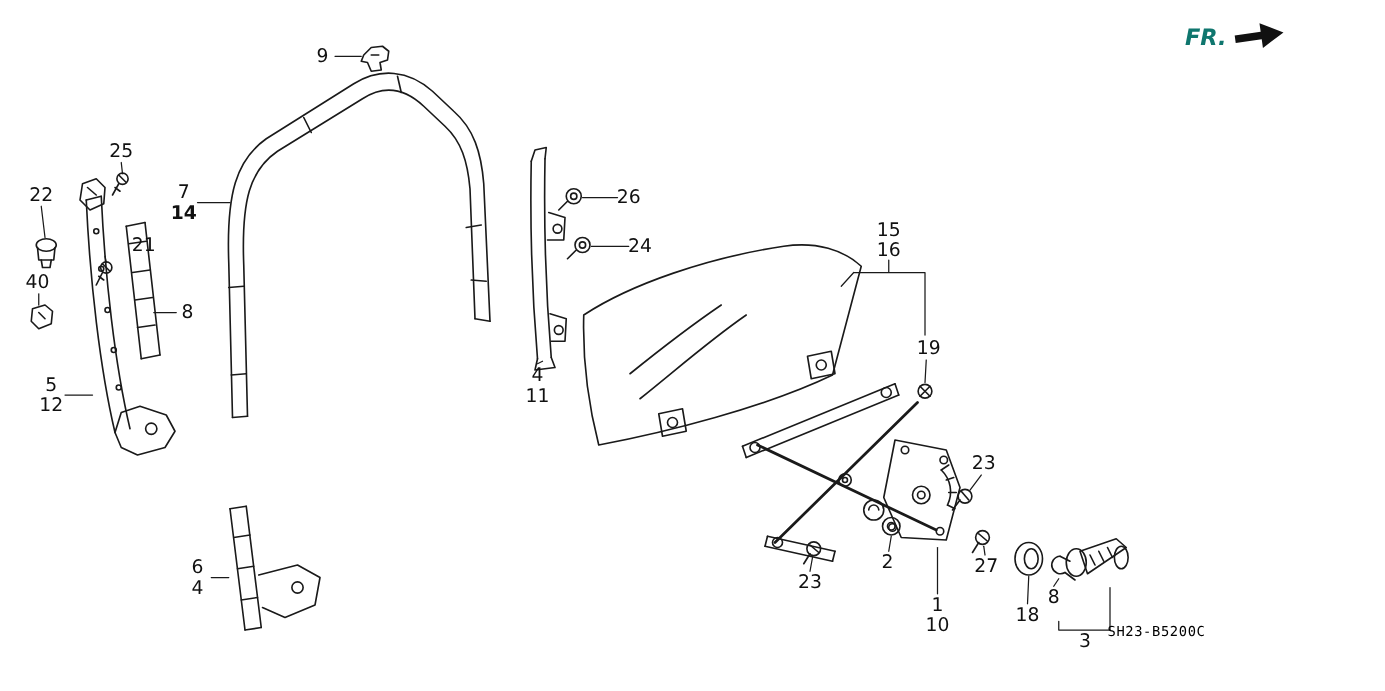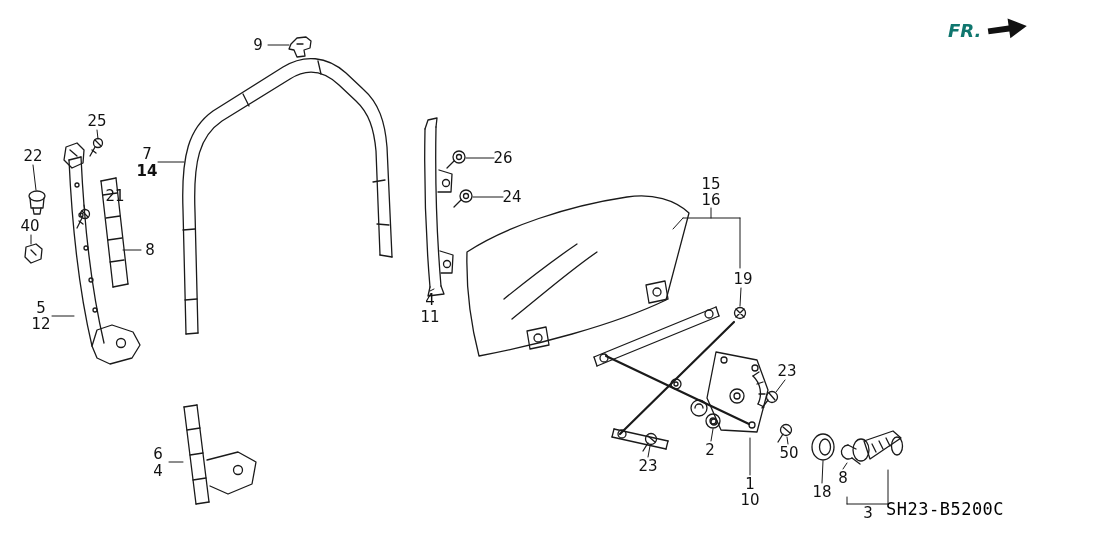--- a/index.html
+++ b/index.html
@@ -11,21 +11,21 @@
   .part-label{
     position:absolute;transform:translate(-50%,-50%);
     font-size:15px;line-height:1;color:#111;white-space:nowrap;
   }
   #fr-label{
     position:absolute;left:948px;top:20px;
     font-size:18px;font-weight:bold;font-style:italic;color:#0f766e;
   }
   #diagram-code{
     position:absolute;left:886px;top:499px;
-    font-size:17px;letter-spacing:.5px;color:#000;
+    font-size:11px;letter-spacing:.5px;color:#000;
     font-family:"DejaVu Sans Mono","Liberation Mono",monospace;
   }
 </style>
 </head>
 <body>
 
 <div id="stage">
 
   <svg id="diagram-svg" width="1108" height="553" viewBox="0 0 1108 553">
     <g fill="none" stroke="#1a1a1a" stroke-width="1.3" stroke-linecap="round" stroke-linejoin="round">
@@ -264,21 +264,21 @@
       <div class="part-label" style="left: 41px; top: 308px;">5</div>
       <div class="part-label" style="left: 41px; top: 324px; text-align: center;">12</div>
       <div class="part-label" style="left: 430px; top: 300px;">4</div>
       <div class="part-label" style="left: 430px; top: 317px;">11</div>
       <div class="part-label" style="left: 743px; top: 279px;">19</div>
       <div class="part-label" style="left: 787px; top: 371px;">23</div>
       <div class="part-label" style="left: 158px; top: 454px;">6</div>
       <div class="part-label" style="left: 158px; top: 471px;">4</div>
       <div class="part-label" style="left: 648px; top: 466px;">23</div>
       <div class="part-label" style="left: 710px; top: 450px;">2</div>
-      <div class="part-label" style="left: 789px; top: 453px;">50</div>
+      <div class="part-label" style="left: 789px; top: 453px;">27</div>
       <div class="part-label" style="left: 750px; top: 484px;">1</div>
       <div class="part-label" style="left: 750px; top: 500px;">10</div>
       <div class="part-label" style="left: 822px; top: 492px;">18</div>
       <div class="part-label" style="left: 843px; top: 478px;">8</div>
       <div class="part-label" style="left: 868px; top: 513px;">3</div>
     </div>
 
   <div id="fr-label">FR.</div>
   <div id="diagram-code">SH23-B5200C</div>
 </div>

